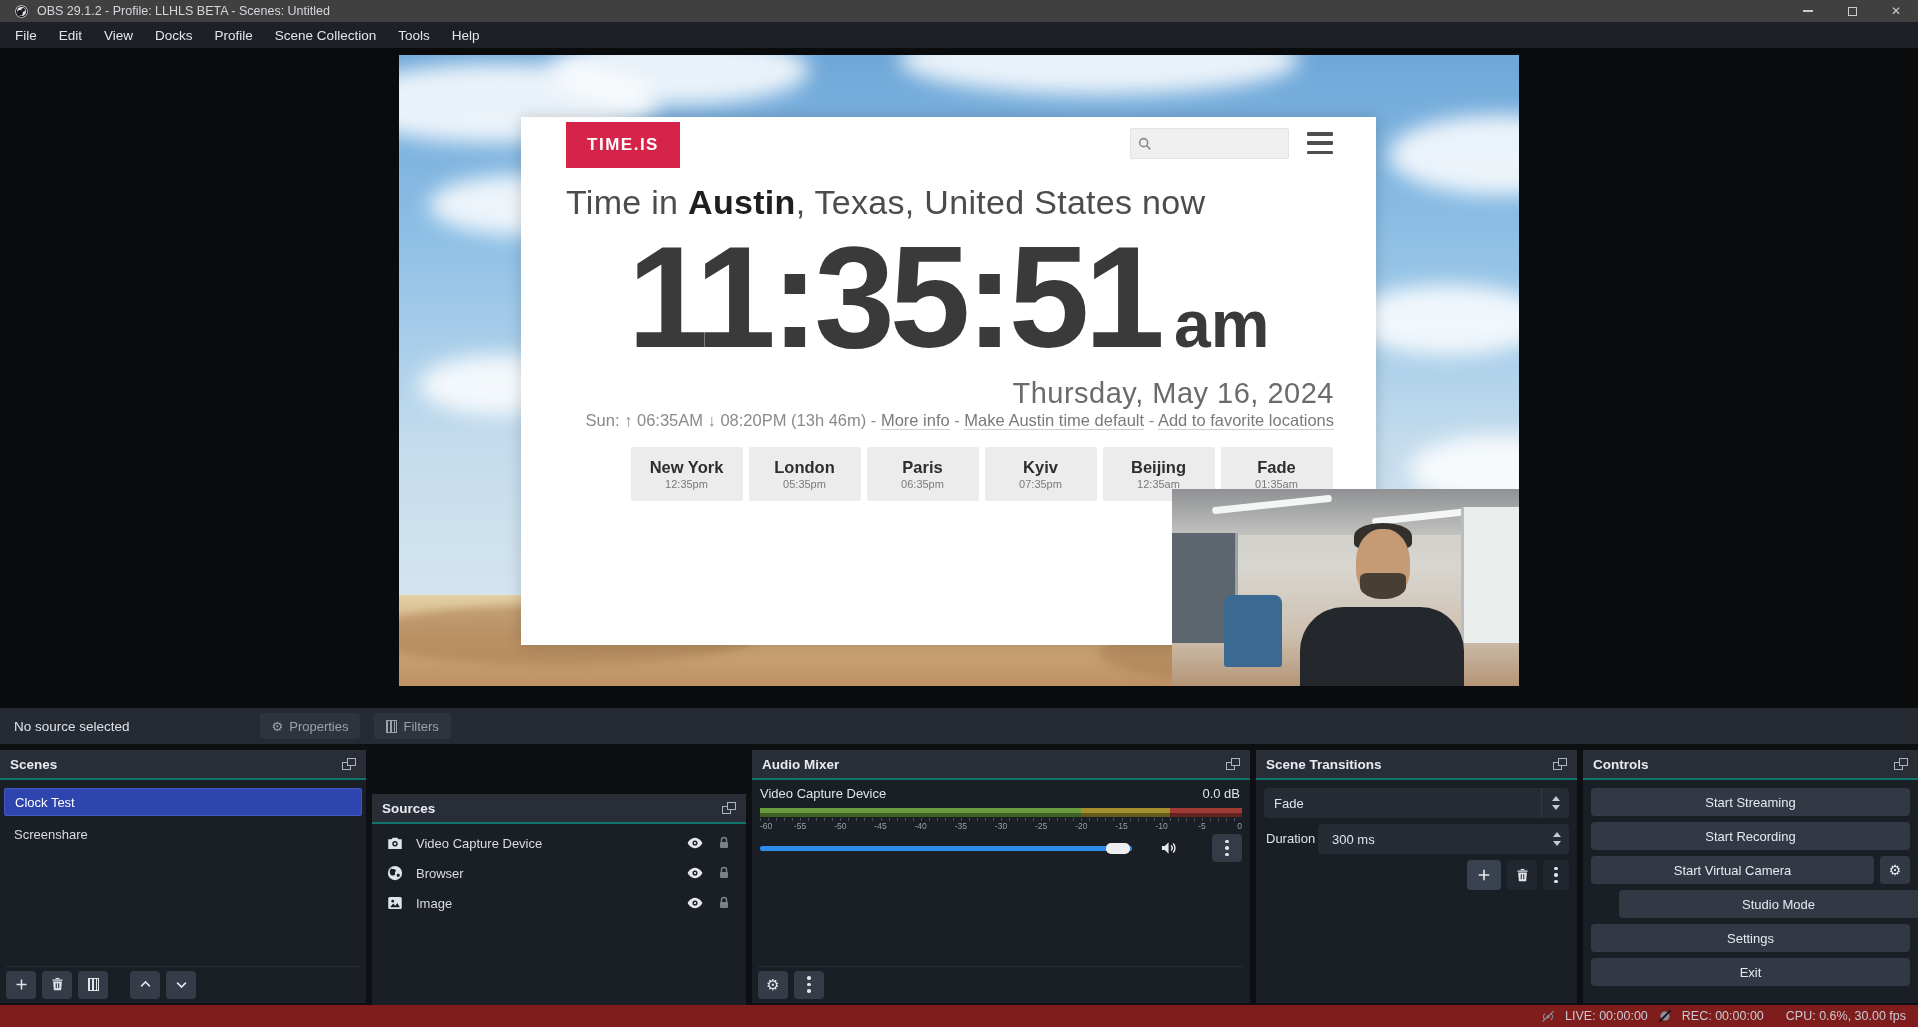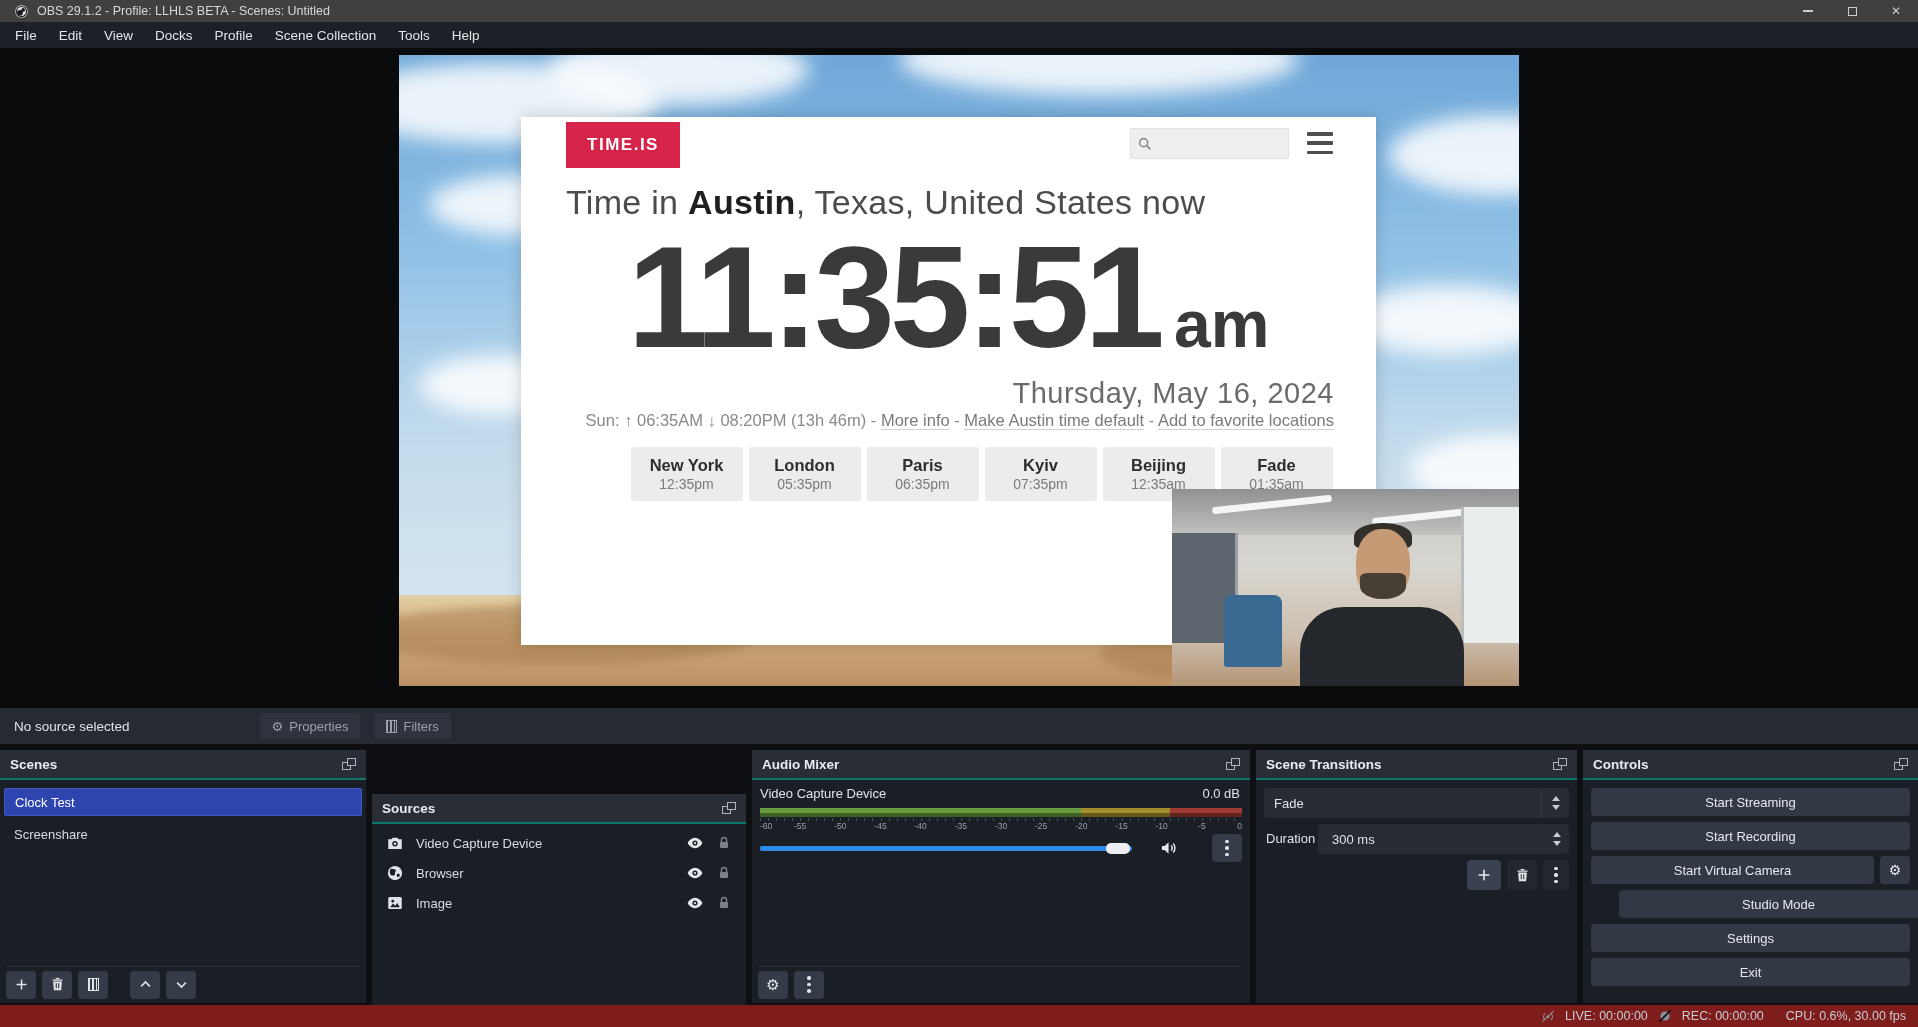--- a/index.html
+++ b/index.html
@@ -43,21 +43,21 @@
   #ti-heading b{color:#1f1f1f;}
   #ti-clockrow{left:0;right:0;top:108px;text-align:center;white-space:nowrap;color:#3a3a3a;}
   #ti-time{font-size:145px;font-weight:bold;letter-spacing:-5px;line-height:1;}
   #ti-ampm{font-size:66px;font-weight:bold;margin-left:14px;letter-spacing:0;}
   #ti-date{left:0;right:42px;top:260px;text-align:right;font-size:29px;color:#6b6b6b;letter-spacing:.5px;}
   #ti-sun{left:0;right:42px;top:294px;text-align:right;font-size:16.5px;color:#8a8a8a;}
   #ti-sun a{color:#7a7a7a;text-decoration:none;border-bottom:1.5px solid #d2d2cc;}
   #ti-cities{left:66px;right:0;top:330px;display:flex;justify-content:center;gap:6px;}
   .city-box{width:112px;height:54px;background:#ececec;border-radius:2px;display:flex;flex-direction:column;align-items:center;justify-content:center;}
   .city-name{font-size:16.5px;font-weight:bold;color:#2e2e2e;}
-  .city-time{font-size:14px;color:#7a7a7a;margin-top:1px;}
+  .city-time{font-size:11px;color:#7a7a7a;margin-top:1px;}
 
   
   #webcam{left:773px;top:434px;width:347px;height:197px;background:linear-gradient(180deg,#c9c9c5 0%,#d8d6d0 40%,#cdbfae 75%,#b49576 100%);overflow:hidden;}
   #cam-ceiling{left:0;top:0;width:347px;height:46px;background:linear-gradient(180deg,#8f9194 0%,#c2c2bf 100%);}
   .cam-light{position:absolute;background:#f4f6f6;height:7px;border-radius:3px;transform:rotate(-6deg);}
   #cam-window-l{left:0;top:44px;width:66px;height:110px;background:#5d666e;border-right:3px solid #9aa0a4;}
   #cam-window-r{right:0;top:18px;width:58px;height:136px;background:#e9edec;border-left:3px solid #b9bdbd;}
   #cam-chair{left:52px;top:106px;width:58px;height:72px;background:#3a6a92;border-radius:8px 8px 3px 3px;}
   #cam-accent{left:150px;top:182px;width:130px;height:13px;background:#b5713f;filter:blur(3px);}
   #cam-body{left:128px;top:118px;width:164px;height:80px;background:#24272c;border-radius:44px 44px 0 0;}

